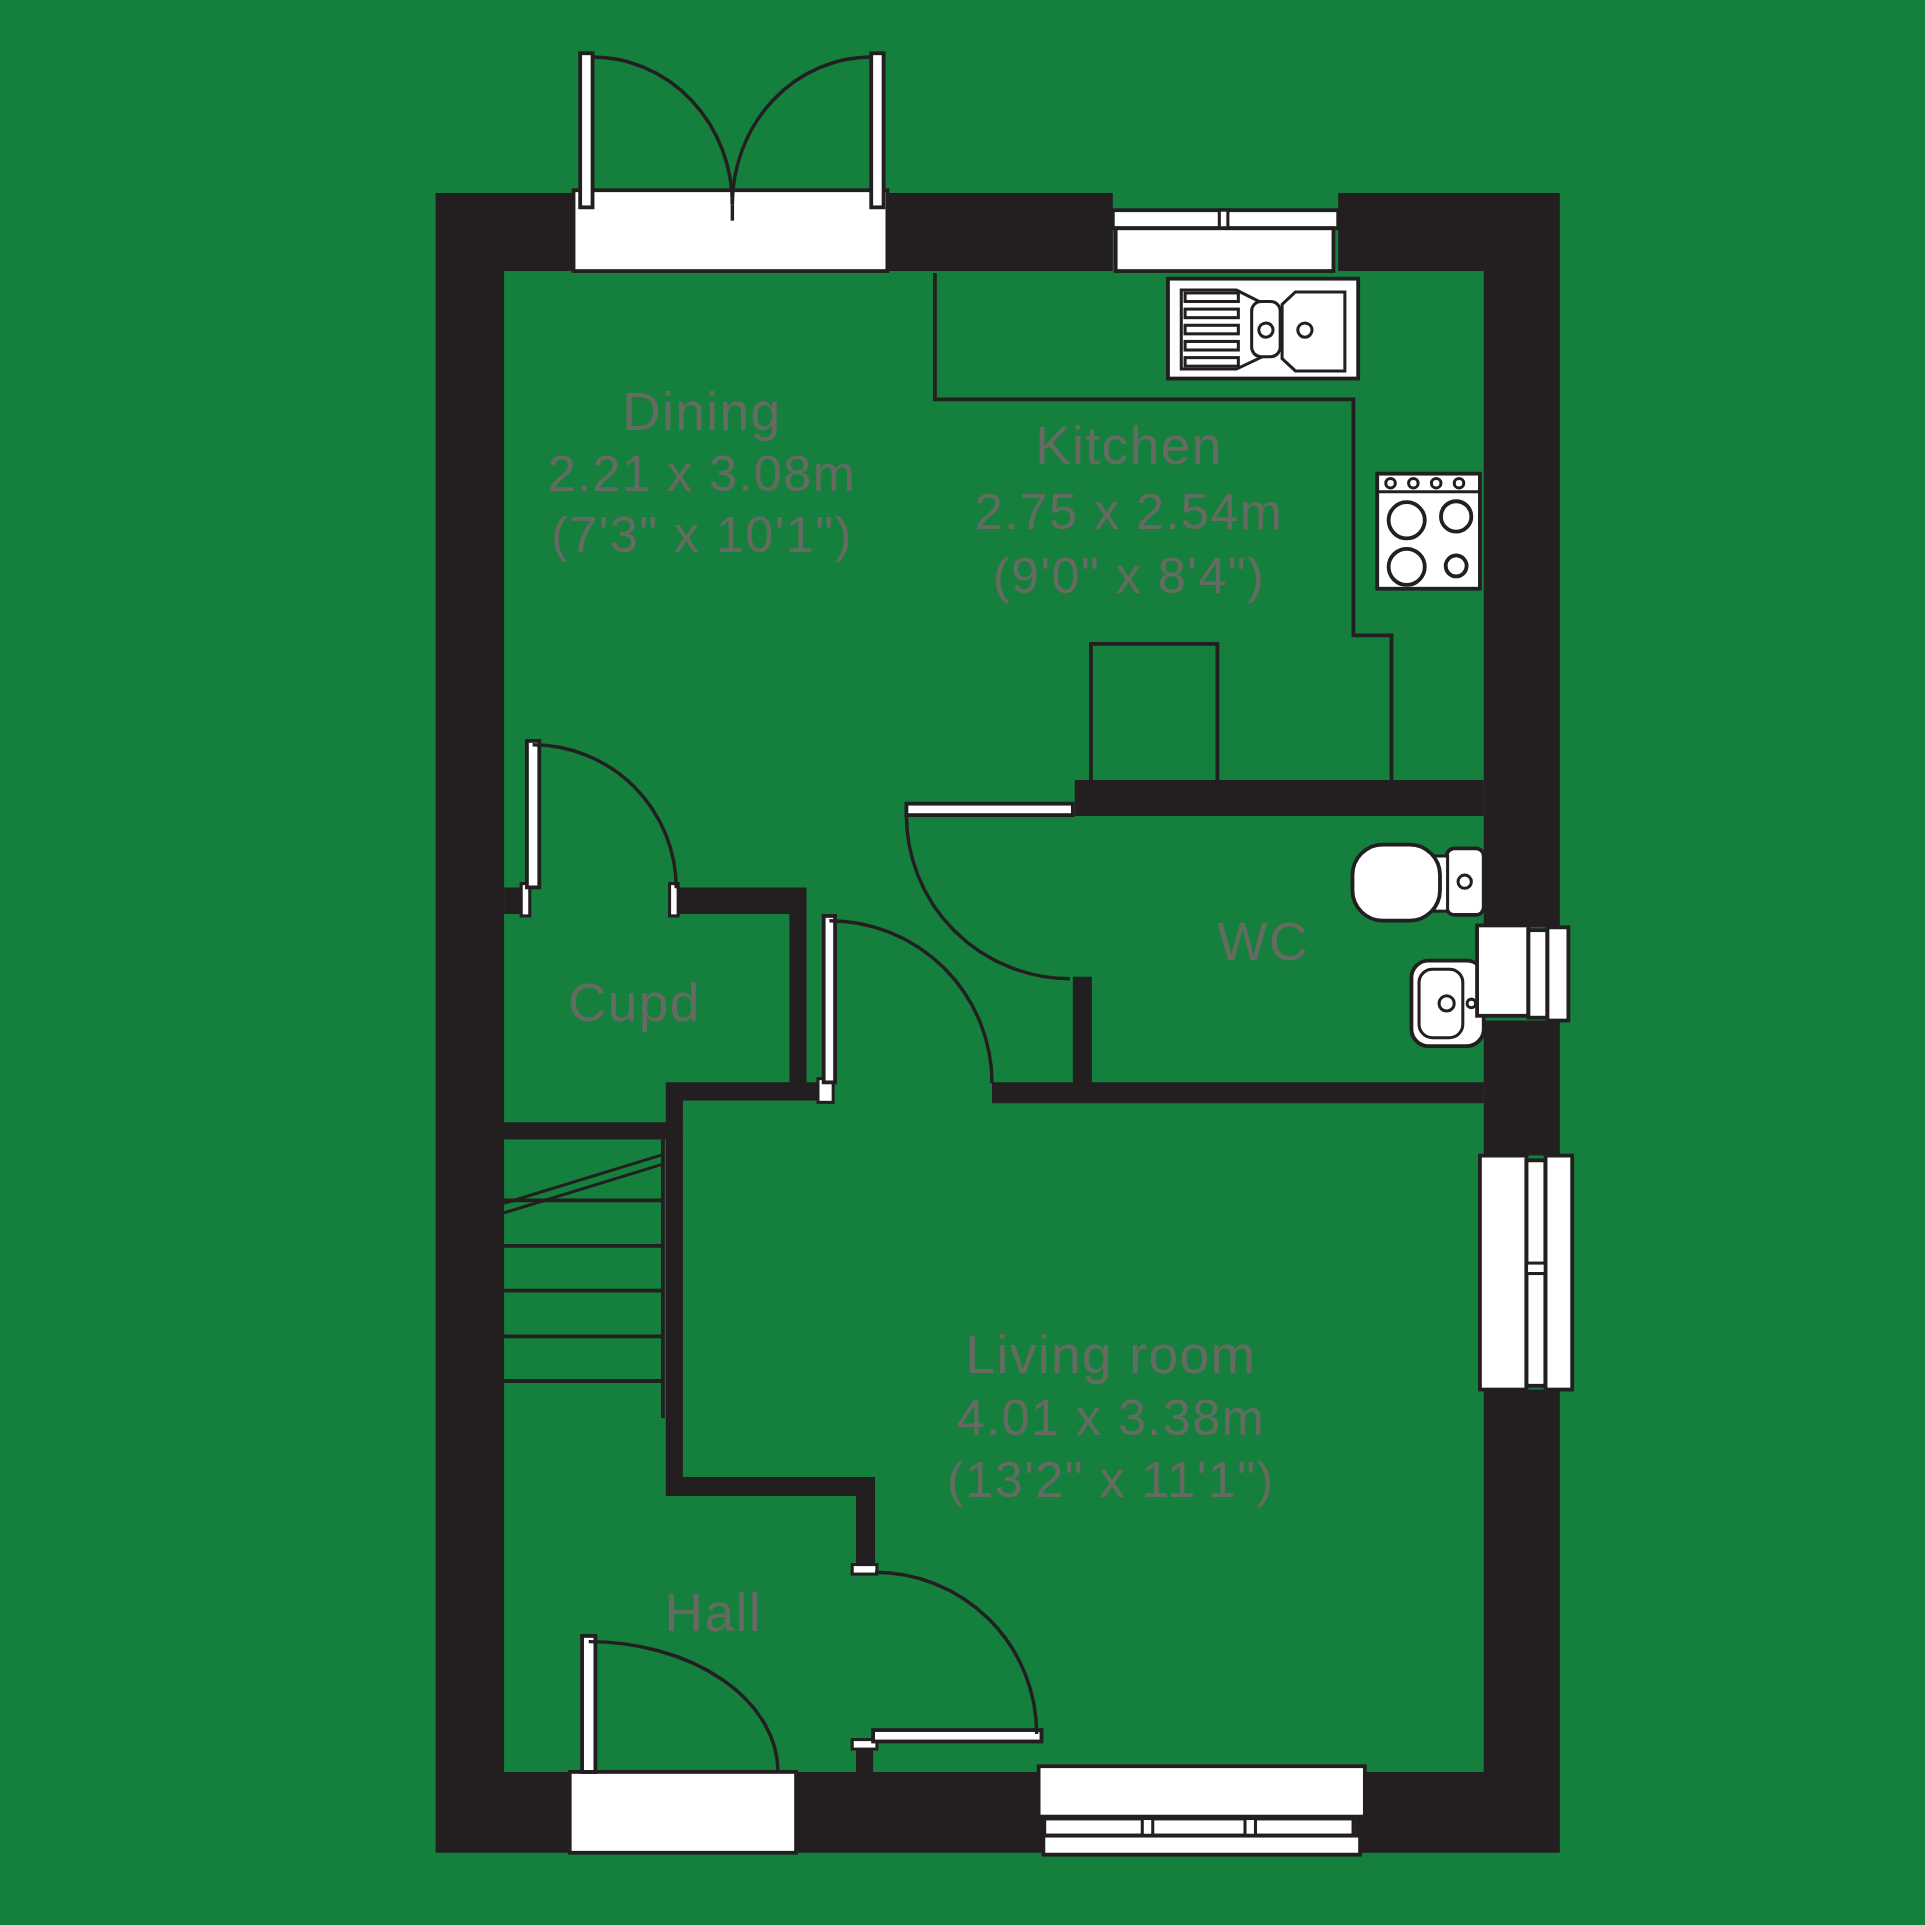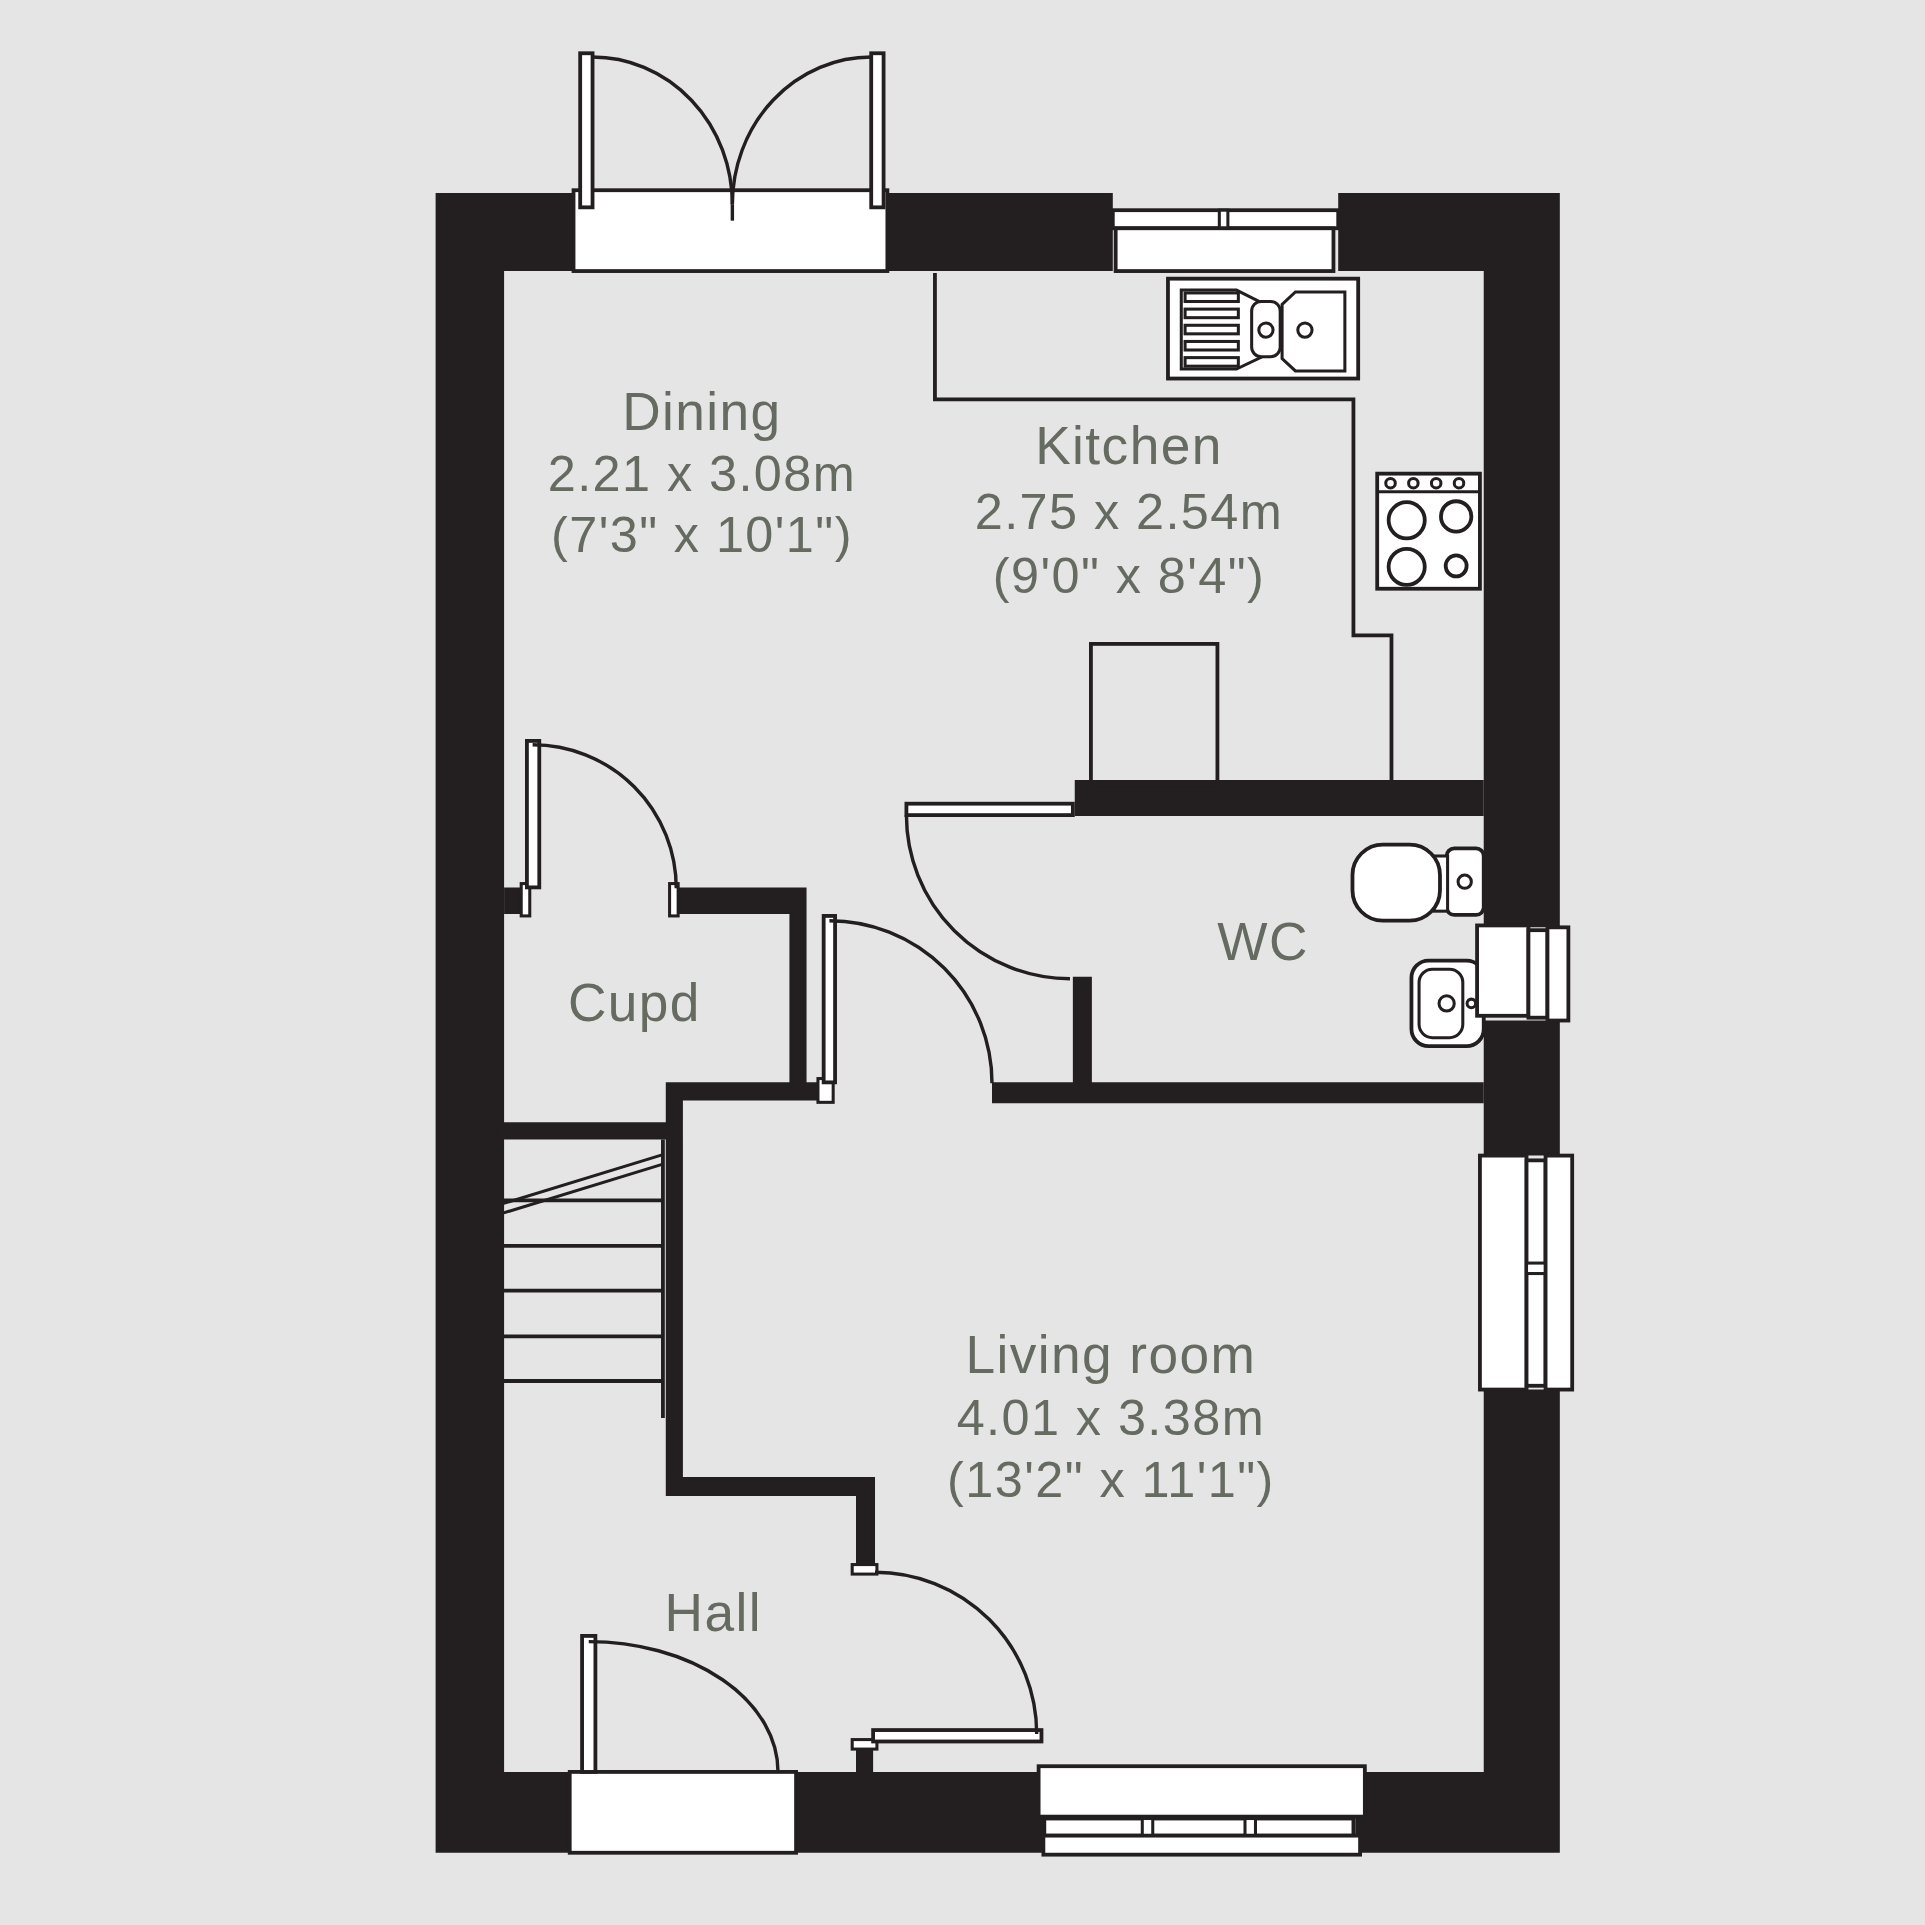--- a/index.html
+++ b/index.html
@@ -1,16 +1,16 @@
 <!DOCTYPE html>
 <html style="font-size:15px"><head>
 <meta charset="utf-8">
 <style>
   html,body{margin:0;padding:0;background:#ffffff;}
-  .stage{width:1926px;height:1926px;position:relative;background:#e5e5e5;
+  .stage{width:1926px;height:1926px;position:relative;background:#15803d;
          font-family:"Liberation Sans", sans-serif;}
   svg{display:block;}
   text{font-family:"Liberation Sans", sans-serif;
        fill:#666b62;letter-spacing:1.5px;}
   .roomname{font-size:56px;}
   .roomdim{font-size:53px;}
   .wall{fill:#231f20;stroke:none;}
   .thin{fill:none;stroke:#231f20;stroke-width:4;}
   .thin2{fill:none;stroke:#231f20;stroke-width:3.2;}
   .wfix{fill:#ffffff;stroke:#231f20;stroke-width:4;}

